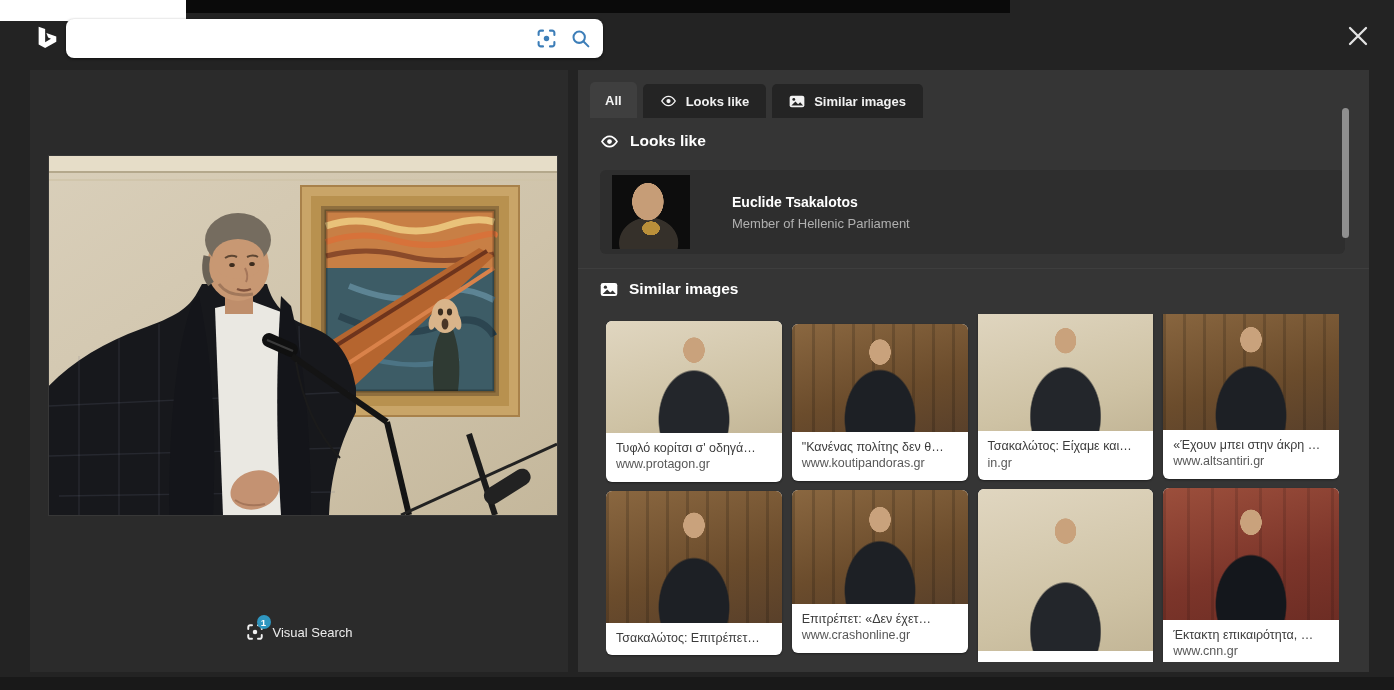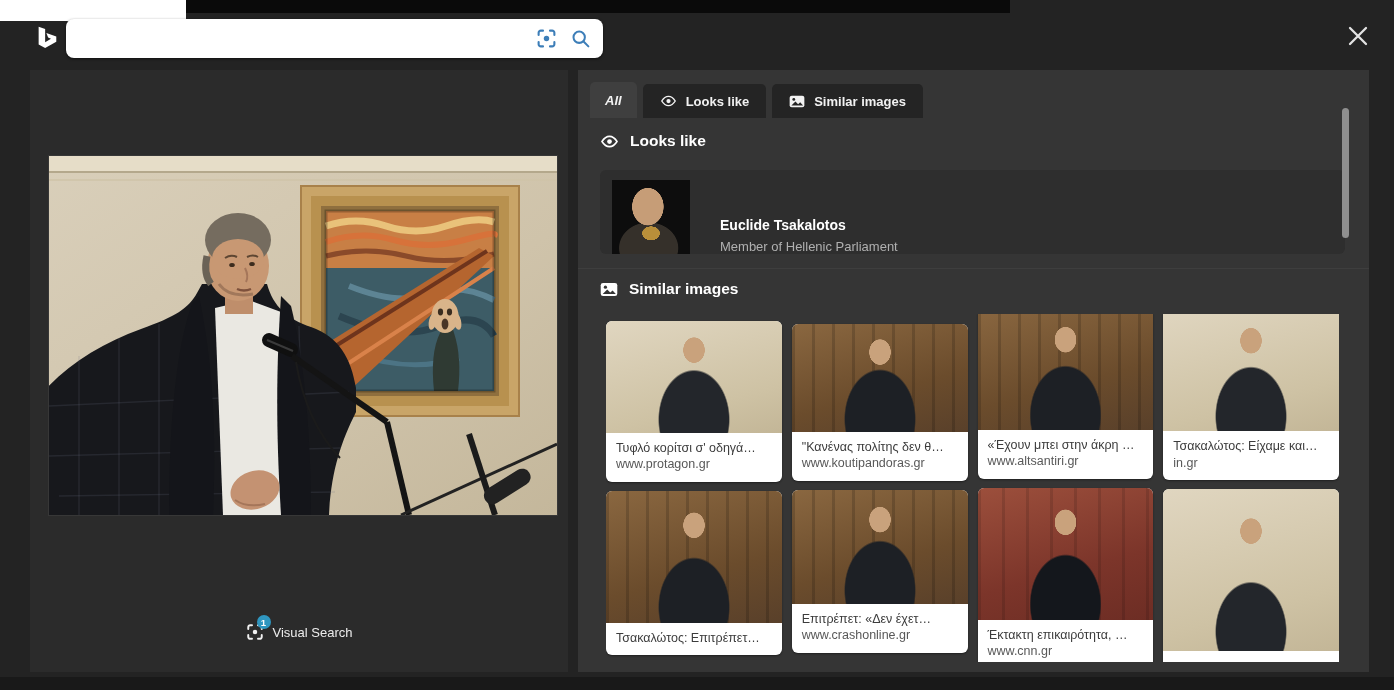--- a/index.html
+++ b/index.html
@@ -27,25 +27,25 @@
              justify-content:center;gap:9px;color:#ededed;font-size:13px;background:none;border:none;cursor:pointer;width:100%;}
   .vs-ic-wrap{position:relative;width:18px;height:18px;}
   .vs-badge{position:absolute;top:-8px;right:-7px;width:14px;height:14px;border-radius:50%;background:#2f96c0;
             color:#fff;font-size:9.5px;font-weight:bold;display:flex;align-items:center;justify-content:center;}
 
   
   .right-panel{left:578px;top:70px;width:791px;height:602px;background:#353535;}
   .tabs{position:absolute;left:12px;top:12px;display:flex;gap:6px;align-items:flex-end;}
   .tab{height:34px;background:#242424;color:#f2f2f2;font-size:13px;font-weight:bold;display:flex;align-items:center;
        gap:9px;padding:0 17px;border-radius:5px 5px 0 0;border:none;cursor:pointer;font-family:"Liberation Sans",sans-serif;}
-  .tab.active{background:#3f3f3f;height:36px;padding:0 15px;font-style:italic;}
+  .tab.active{background:#3f3f3f;height:36px;padding:0 15px;}
   .section-h{position:absolute;display:flex;gap:11px;align-items:center;color:#fff;font-weight:bold;font-size:15.5px;}
   .lookslike-h{left:22px;top:62px;}
   .person-card{position:absolute;left:22px;top:100px;width:745px;height:84px;background:#2e2e2e;border-radius:6px;
-               display:flex;align-items:flex-end;gap:30px;padding:0;cursor:pointer;}
+               display:flex;align-items:center;gap:42px;padding:0;cursor:pointer;}
   .person-thumb{width:78px;height:74px;margin-left:12px;background:#0d0d0d;position:relative;overflow:hidden;flex:none;}
   .person-thumb::after{content:"";position:absolute;inset:0;background:
       radial-gradient(16px 19px at 46% 36%, #c69d77 97%, transparent),
       radial-gradient(9px 7px at 50% 72%, #b98f3a 97%, transparent),
       radial-gradient(30px 26px at 47% 92%, #35302a 97%, transparent);}
   .person-name{color:#fff;font-size:14px;font-weight:bold;margin-bottom:6px;}
   .person-sub{color:#b0b0b0;font-size:13px;}
   .divider{position:absolute;left:0;top:198px;width:791px;height:1px;background:#3e3e3e;}
   .similar-h{left:22px;top:210px;}
   .grid-wrap{position:absolute;left:28px;top:244px;width:733px;height:348px;overflow:hidden;display:flex;gap:10px;align-items:center;}
@@ -290,49 +290,49 @@
   <div class="card">
     <div class="thumb p-wood h5"></div>
     <div class="caption">
       <div class="title">Επιτρέπετ: «Δεν έχετ…</div>
       <div class="url">www.crashonline.gr</div>
     </div>
   </div>
 </div>
       <div class="sim-col">
   <div class="card">
+    <div class="thumb p-beige h3"></div>
+    <div class="caption">
+      <div class="title">Τσακαλώτος: Είχαμε και…</div>
+      <div class="url">in.gr</div>
+    </div>
+  </div>
+
+  <div class="card">
+    <div class="thumb p-beige h7"></div>
+    <div class="caption">
+
+      <div class="url"></div>
+    </div>
+  </div>
+</div>
+      <div class="sim-col">
+  <div class="card">
     <div class="thumb p-wood h2"></div>
     <div class="caption">
       <div class="title">«Έχουν μπει στην άκρη …</div>
       <div class="url">www.altsantiri.gr</div>
     </div>
   </div>
 
   <div class="card">
     <div class="thumb p-red h6"></div>
     <div class="caption">
       <div class="title">Έκτακτη επικαιρότητα, …</div>
       <div class="url">www.cnn.gr</div>
     </div>
   </div>
 </div>
-      <div class="sim-col">
-  <div class="card">
-    <div class="thumb p-beige h3"></div>
-    <div class="caption">
-      <div class="title">Τσακαλώτος: Είχαμε και…</div>
-      <div class="url">in.gr</div>
-    </div>
-  </div>
-
-  <div class="card">
-    <div class="thumb p-beige h7"></div>
-    <div class="caption">
-
-      <div class="url"></div>
-    </div>
-  </div>
-</div>
     </div>
 
     <div class="scroll-thumb"></div>
   </div>
 </div>
 
 </body></html>

